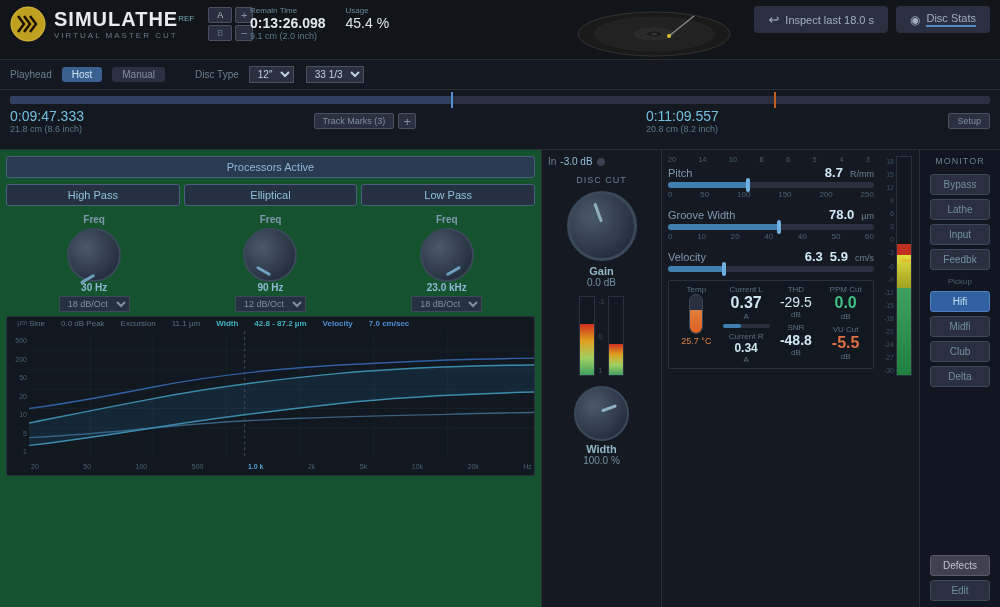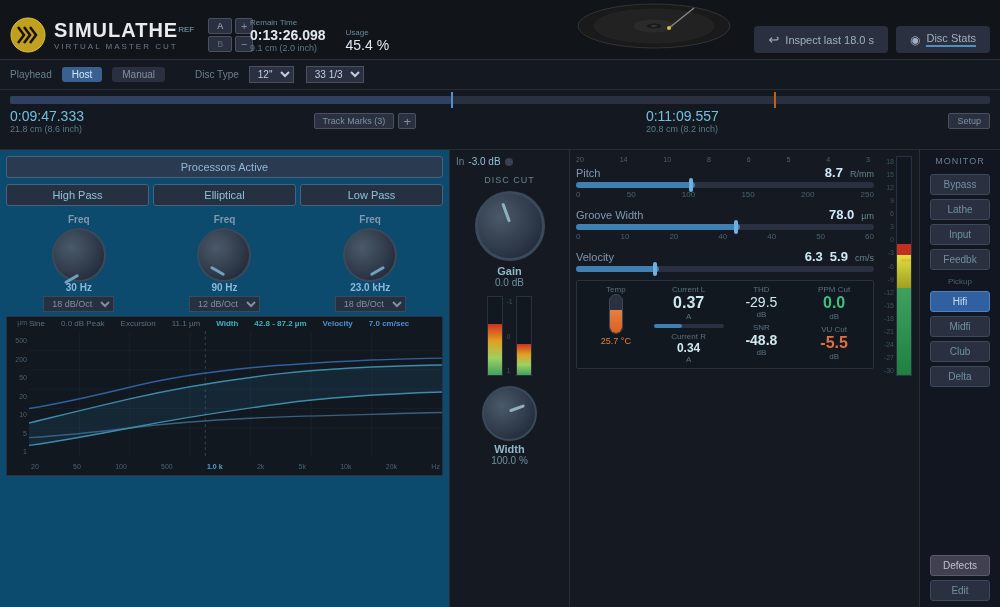--- a/index.html
+++ b/index.html
@@ -9,21 +9,21 @@
       background: #1a1e24;
       font-family: Arial, sans-serif;
       font-size: 11px;
       color: #c0c8d0;
       overflow: hidden;
     }
 
     
     .header {
       display: flex;
-      align-items: flex-end;
+      align-items: flex-start;
       background: #111418;
       padding: 6px 10px;
       height: 60px;
       border-bottom: 1px solid #2a2e34;
     }
     .logo-area {
       display: flex;
       align-items: center;
       gap: 8px;
       width: 220px;
@@ -185,22 +185,22 @@
     }
 
     
     .main-layout {
       display: flex;
       height: calc(607px - 150px);
     }
 
     
     .processors-panel {
-      width: 450px;
-      background: #0c4a6e;
+      width: 542px;
+      background: #14532d;
       border-right: 1px solid #2a2e36;
       padding: 6px;
     }
     .panel-title-bar {
       background: #2a3a50;
       border: 1px solid #4a6080;
       text-align: center;
       padding: 4px;
       color: #90b8d8;
       font-size: 11px;

